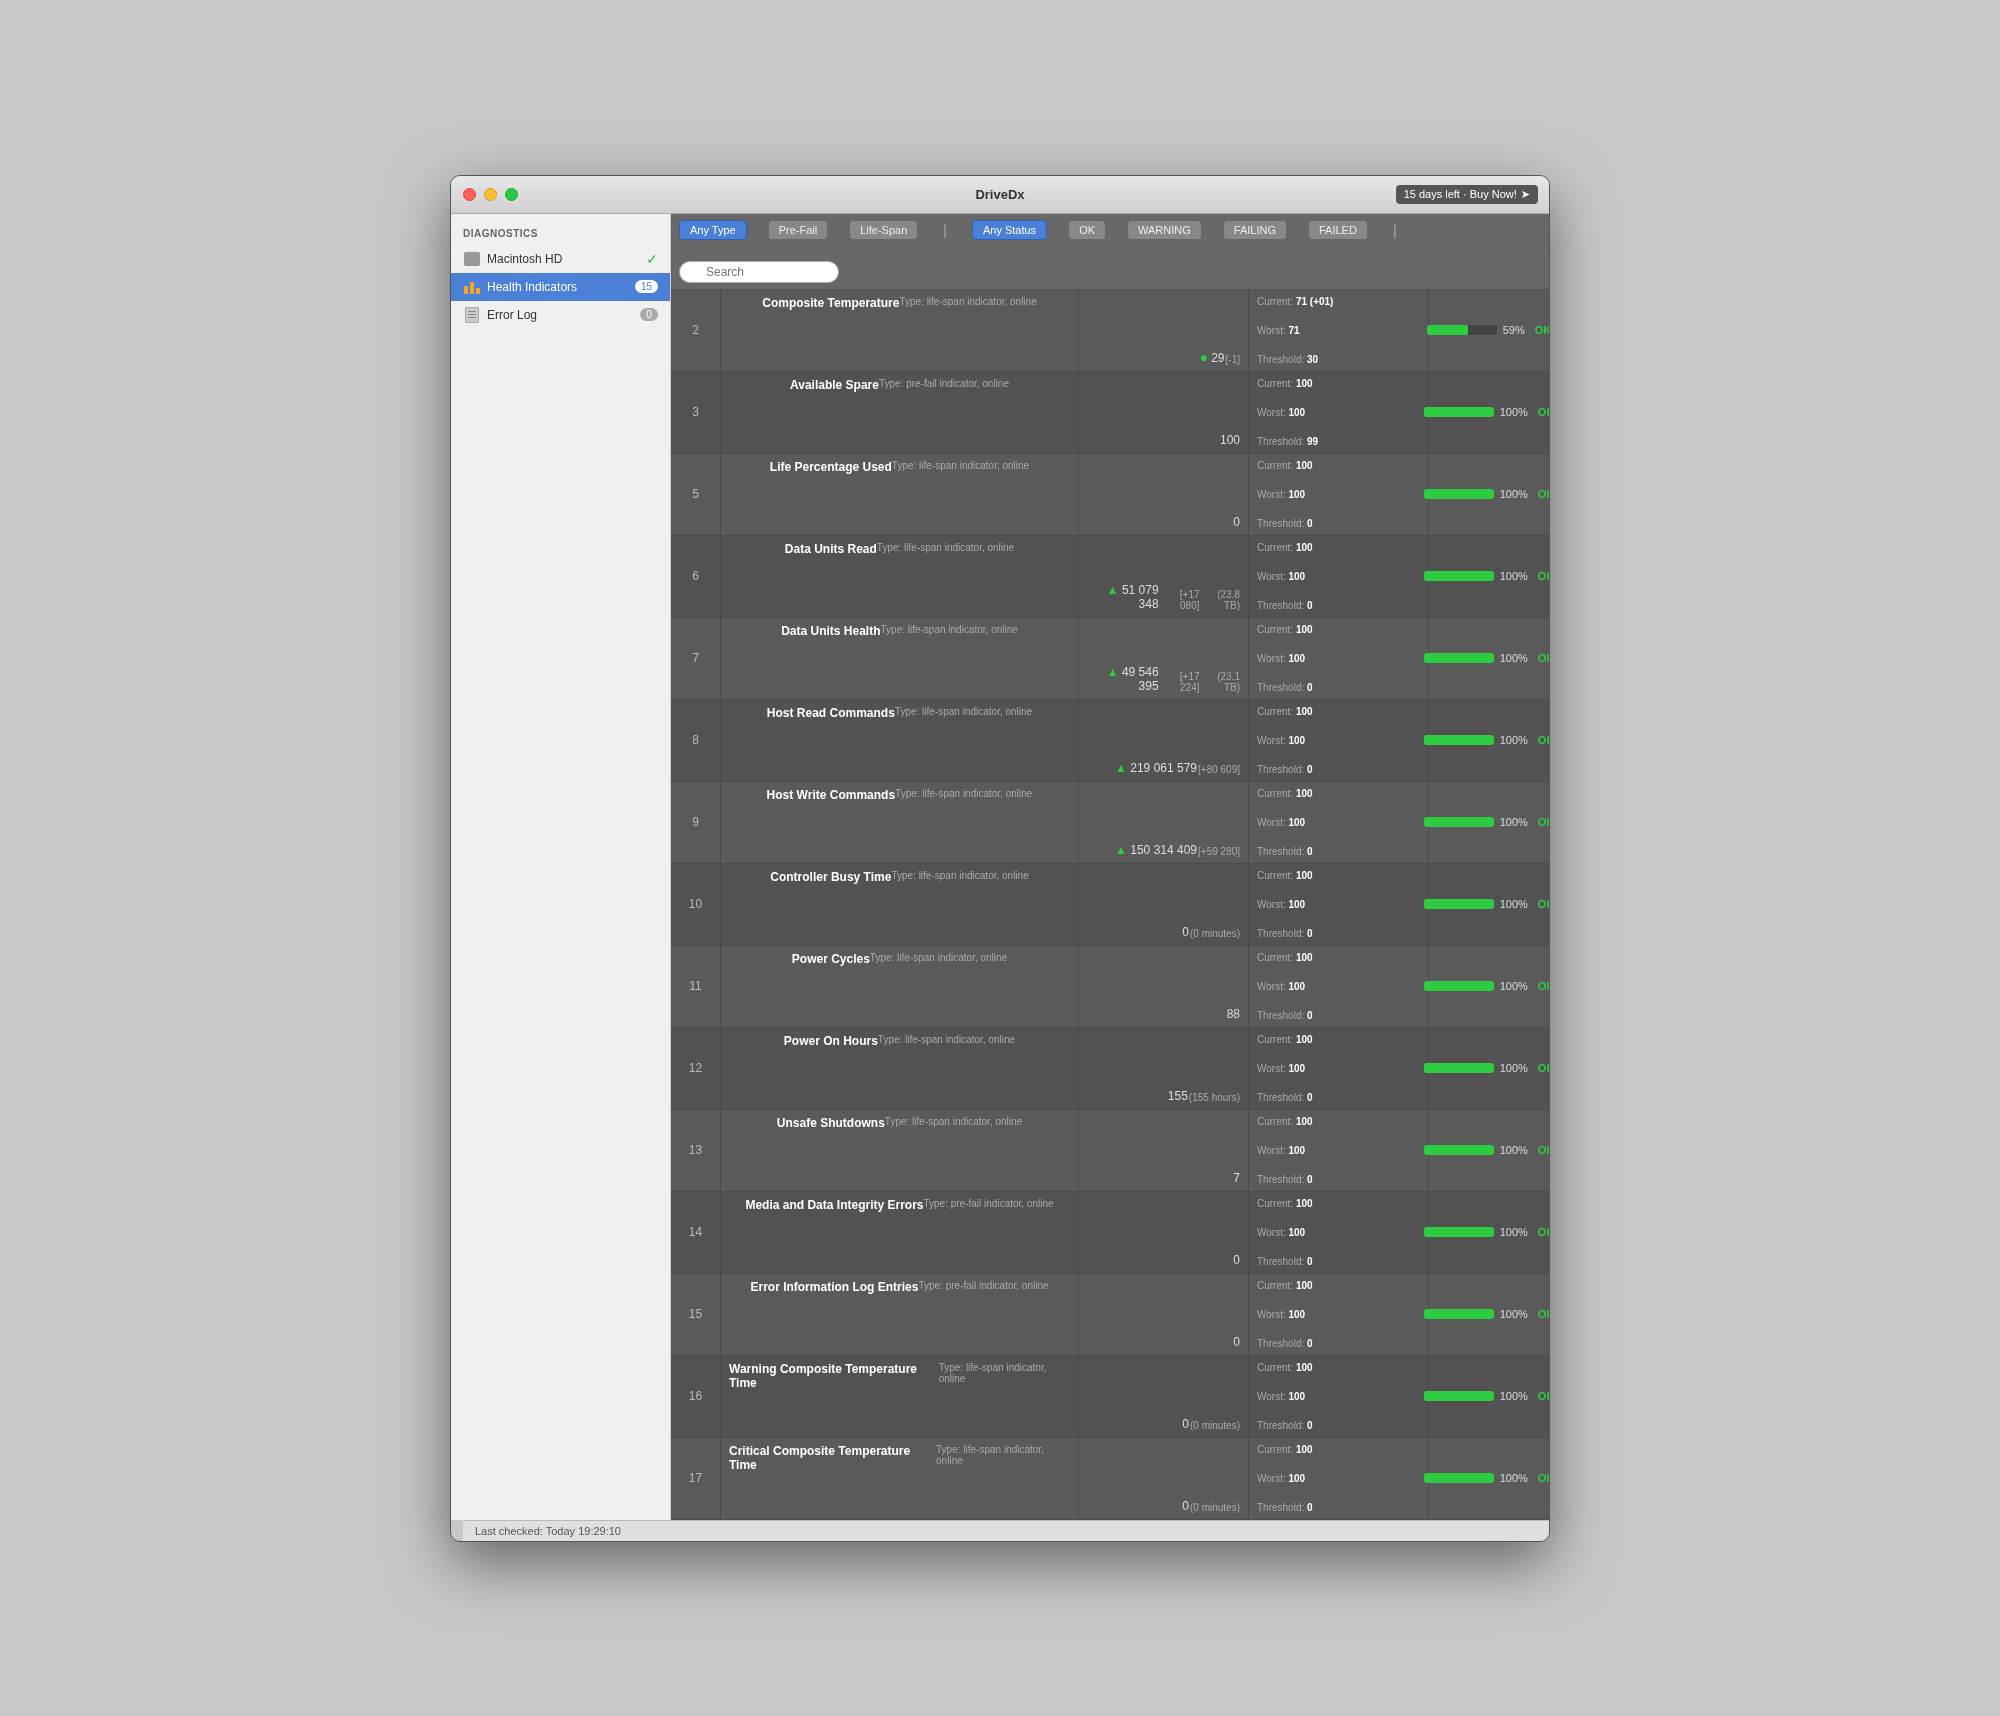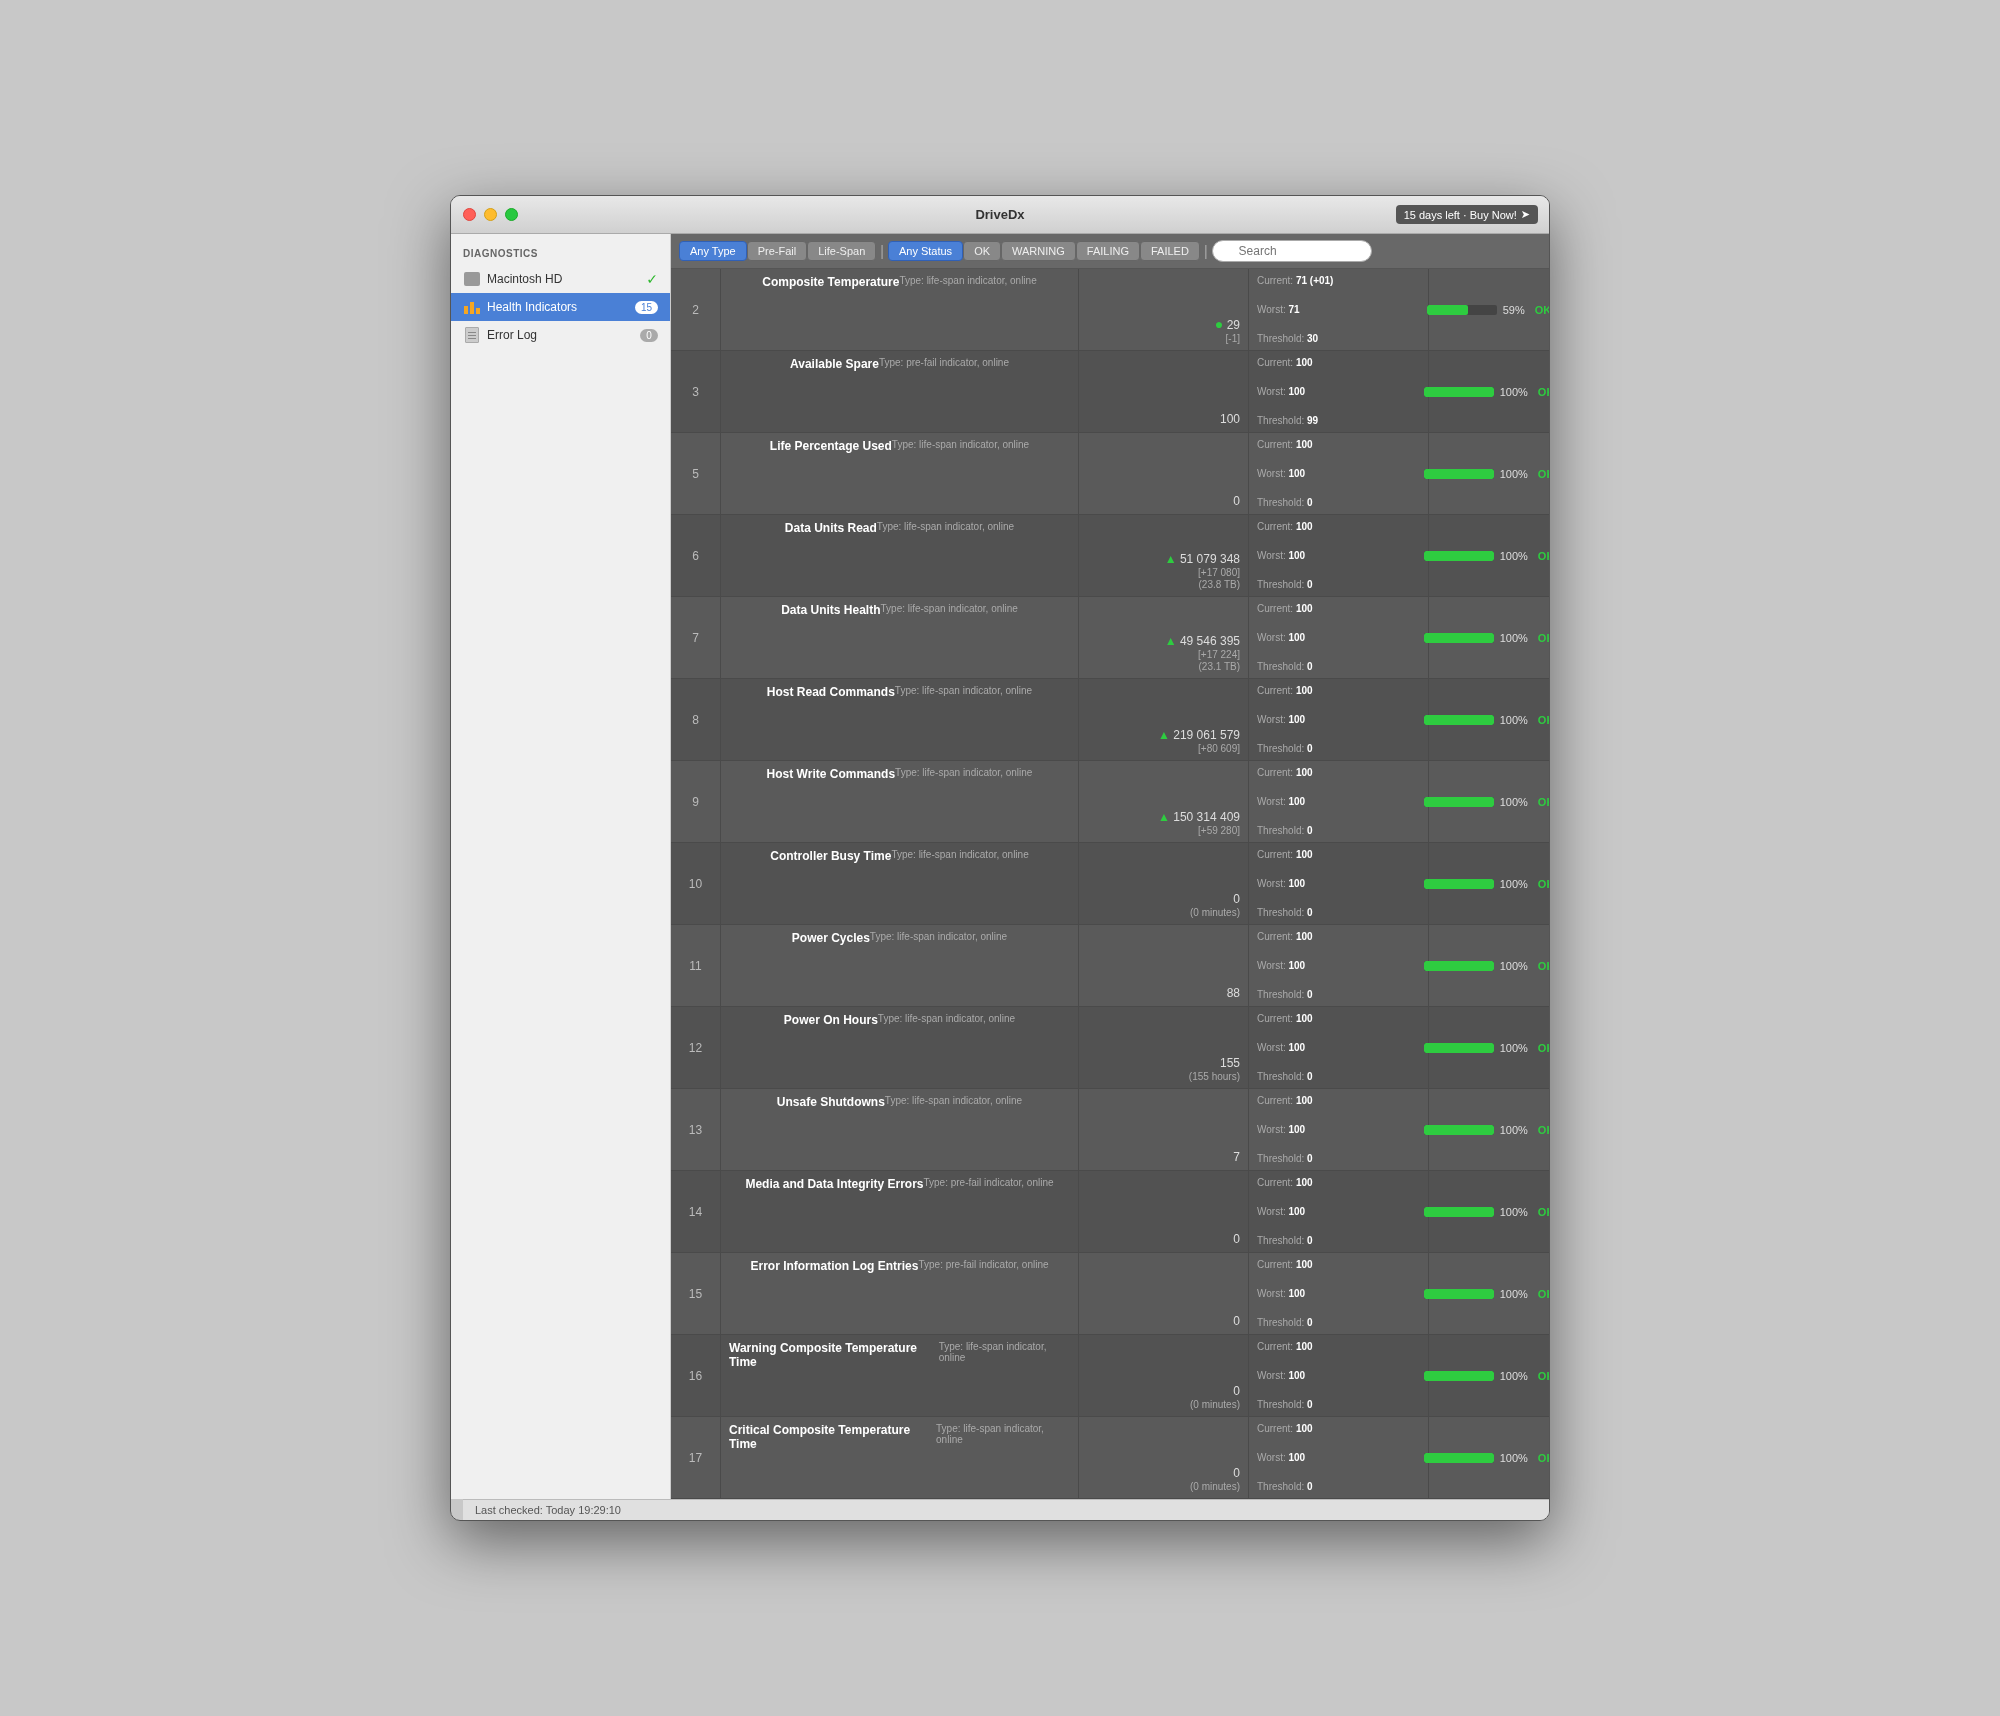--- a/index.html
+++ b/index.html
@@ -126,21 +126,21 @@
       background: #5a5a5a;
       display: flex;
       flex-direction: column;
       overflow: hidden;
     }
     .filter-bar {
       background: #686868;
       display: flex;
       align-items: center;
       padding: 6px 8px;
-      gap: 0;
+      gap: 21px;
       border-bottom: 1px solid #555;
       flex-wrap: wrap;
     }
     .filter-btn {
       background: #888;
       color: #eee;
       font-size: 11px;
       padding: 3px 10px;
       border-radius: 4px;
       cursor: pointer;
@@ -216,21 +216,21 @@
     }
     .td-cell:last-child { border-right: none; }
     .td-id {
       color: #bbb;
       font-size: 12px;
       justify-content: center;
     }
     .td-name-block { flex-direction: row; align-items: flex-start; justify-content: center; }
     .indicator-name { font-weight: 700; font-size: 12px; color: #fff; margin-bottom: 2px; }
     .indicator-type { font-size: 10px; color: #aaa; }
-    .td-raw { justify-content: flex-end; flex-direction: column; align-items: flex-end; gap: 1px; }
+    .td-raw { justify-content: flex-end; flex-direction: row; align-items: flex-end; gap: 1px; }
     .raw-main { font-size: 12px; color: #ddd; text-align: right; }
     .raw-delta { font-size: 10px; color: #aaa; text-align: right; }
     .raw-extra { font-size: 10px; color: #aaa; text-align: right; }
     .td-value { flex-direction: column; align-items: flex-start; gap: 18px; }
     .value-line { font-size: 10px; color: #ccc; }
     .value-line span.label { color: #aaa; }
     .value-line span.val { color: #fff; font-weight: 600; }
     .td-status { flex-direction: column; gap: 4px; justify-content: center; }
     .progress-row { display: flex; align-items: center; gap: 6px; }
     .progress-bar-bg {

